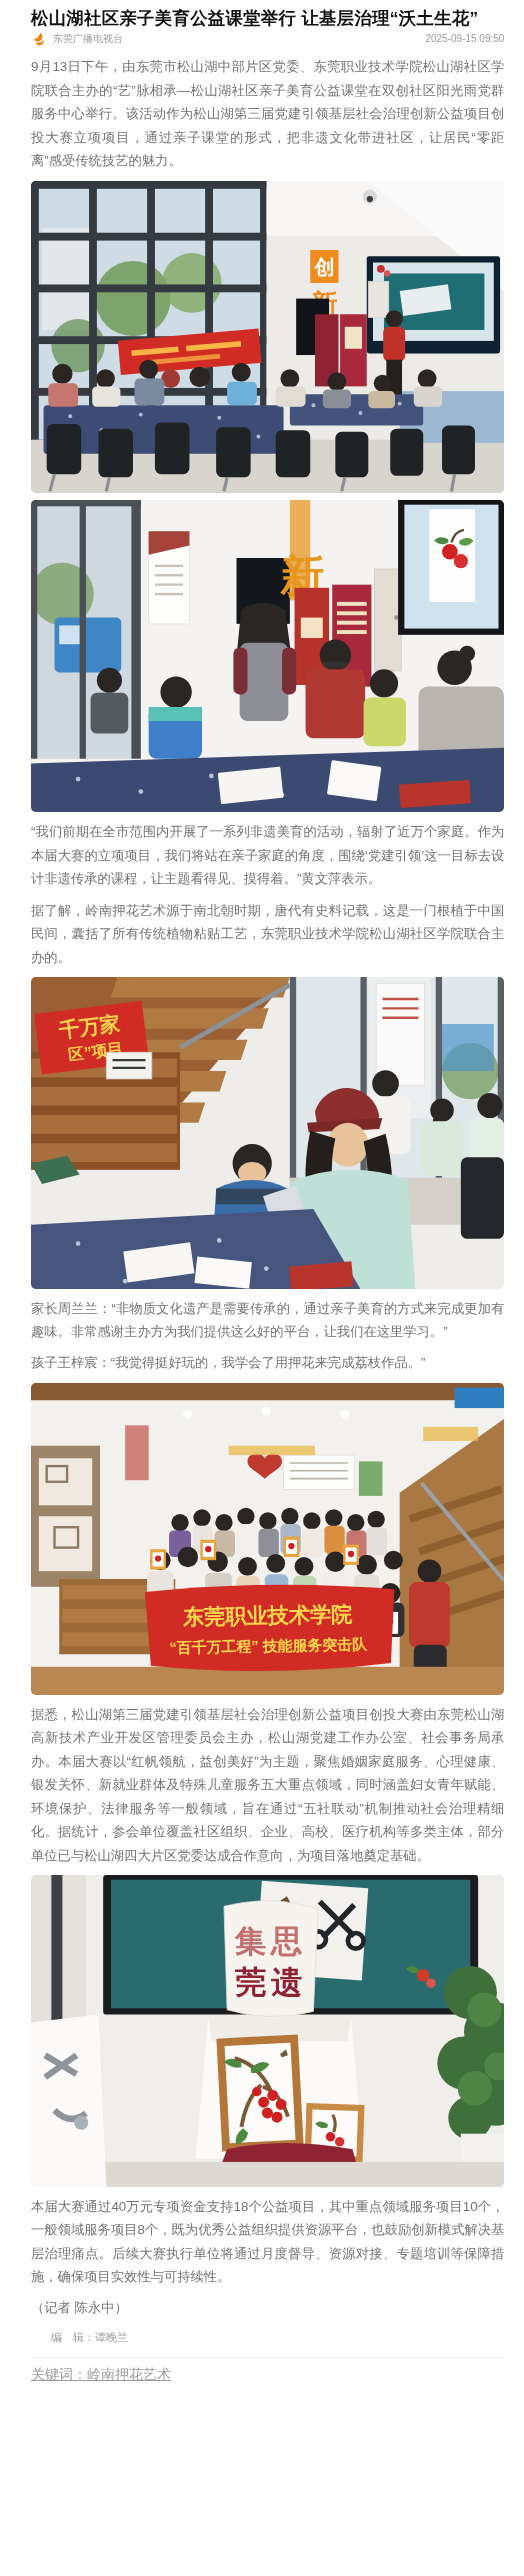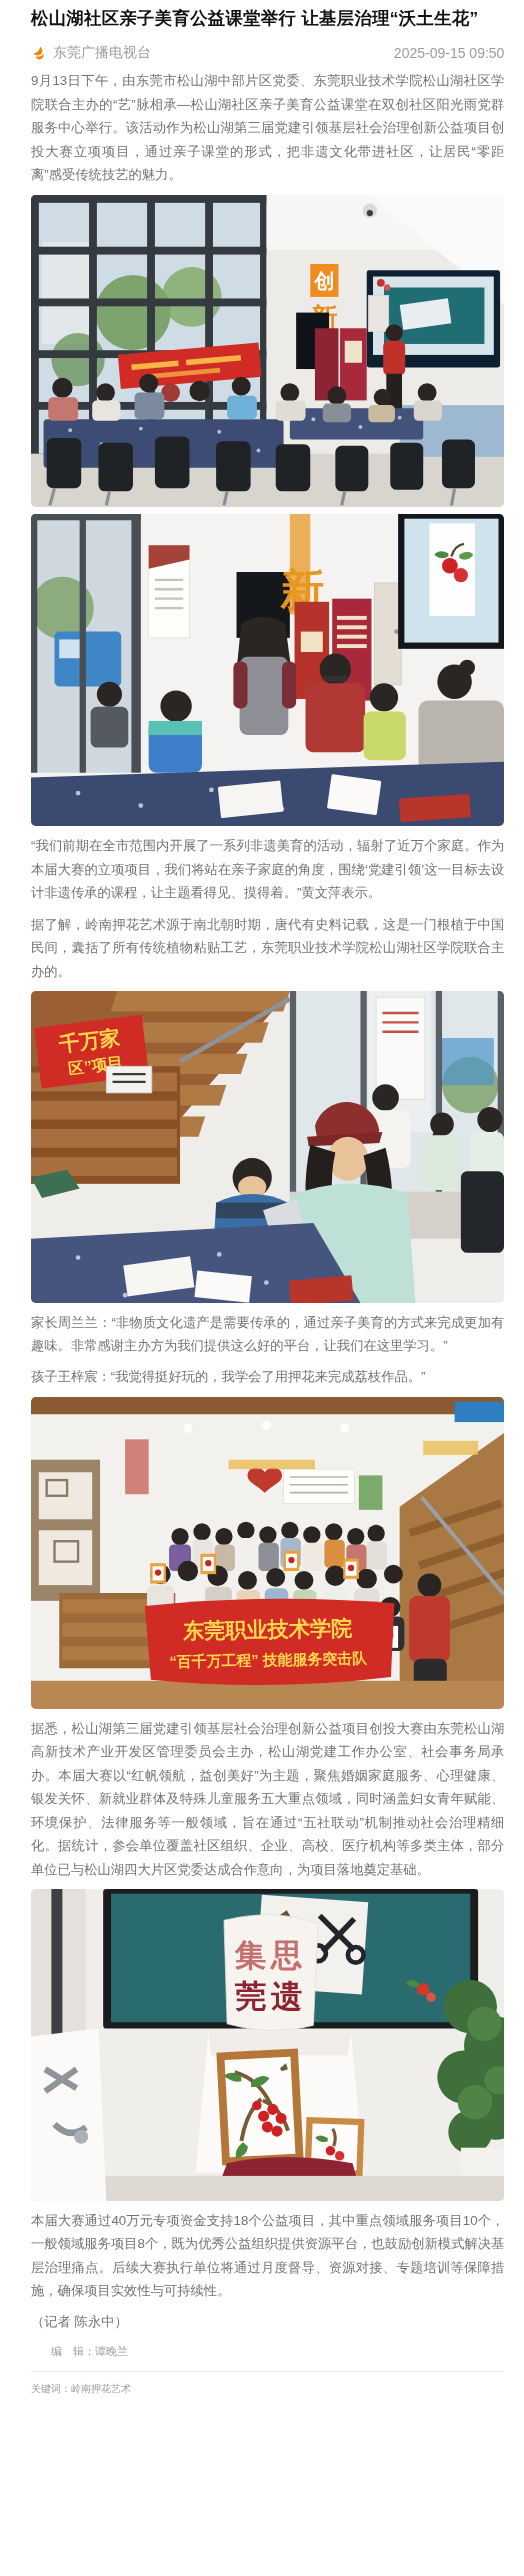--- a/index.html
+++ b/index.html
@@ -5,31 +5,31 @@
   html,body{margin:0;padding:0;background:#fff;}
   .page{
     width:524px;height:2576px;box-sizing:border-box;overflow:hidden;
     padding:6.3px 19.6px 0 31px;background:#fff;
     font-family:"Liberation Sans","DejaVu Sans",sans-serif;
   }
   h1.title{
     margin:0;font-size:17.3px;line-height:24px;color:#111;font-weight:700;
     letter-spacing:0.4px;white-space:nowrap;
   }
-  .source-row{margin-top:14px;height:17.3px;display:flex;align-items:center;gap:6.3px;
-    font-size:14px;color:#9b9b9b;}
+  .source-row{margin-top:0;height:17.3px;display:flex;align-items:center;gap:6.3px;
+    font-size:10px;color:#9b9b9b;}
   .source-row .logo{width:15.7px;height:15.7px;display:inline-flex;}
   .publish-time{margin-left:auto;color:#9b9b9b;}
   p.body{font-size:13.3px;line-height:23.5px;color:#737373;margin:7.8px 0;text-align:justify;}
   figure.photo{margin:7.8px 0;width:473px;height:312px;padding:0;}
   figure.photo svg{display:block;width:473px;height:312px;border-radius:4.7px;}
   figure.photo text{font-family:"Liberation Sans","DejaVu Sans",sans-serif;}
   .credits{margin-top:9.4px;font-size:11px;line-height:16.5px;color:#9b9b9b;margin-left:20px;}
   hr.divider{border:none;border-top:0.8px solid #ececec;margin:11px 0 0 0;}
-  .keywords{margin-top:9.4px;font-size:10px;line-height:15.7px;color:#9b9b9b;}
+  .keywords{margin-top:9.4px;font-size:14px;line-height:15.7px;color:#9b9b9b;text-decoration:underline;}
 </style>
 </head>
 <body>
 
 <div class="page">
 
   <h1 class="title">松山湖社区亲子美育公益课堂举行 让基层治理“沃土生花”</h1>
 
   <div class="source-row">
     <span class="logo">

